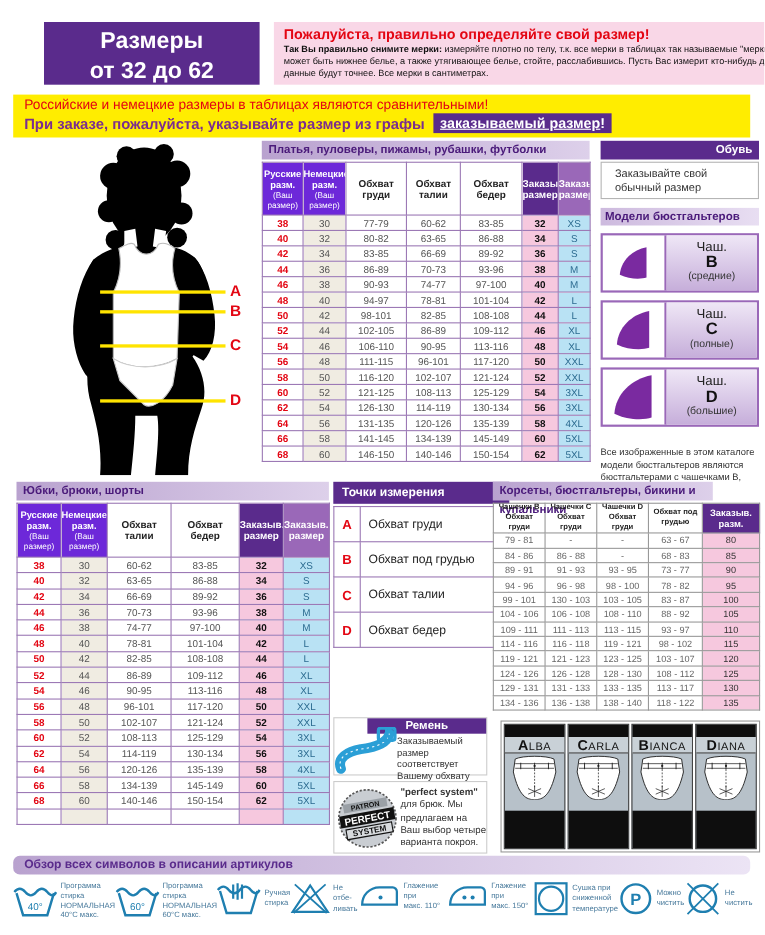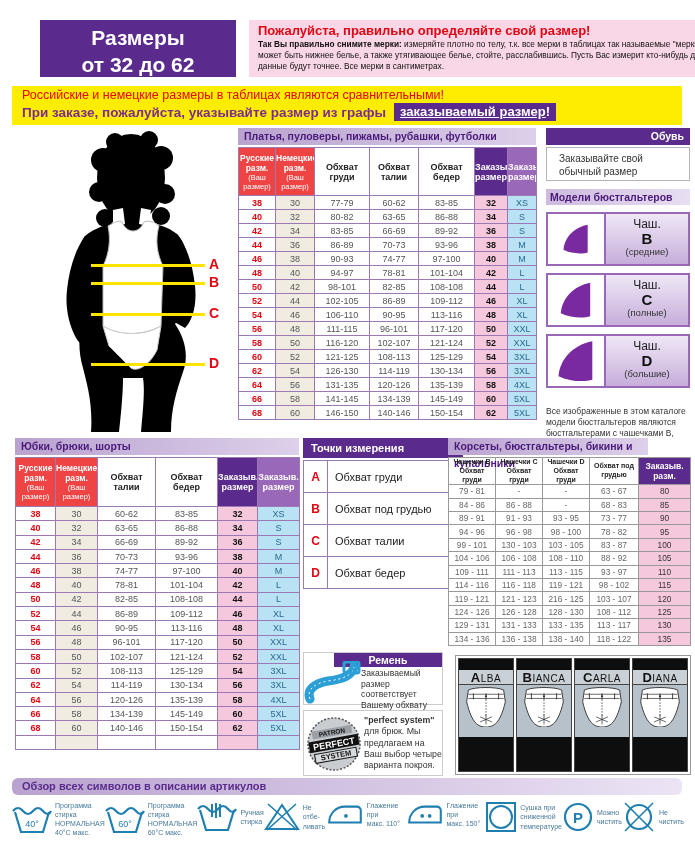--- a/index.html
+++ b/index.html
@@ -32,21 +32,21 @@
   #figure { position:absolute; left:15px; top:128px; width:222px; height:304px; }
   .mline { position:absolute; left:76px; width:114px; height:2.5px; background:#ffe400; }
   .mletter { position:absolute; left:194px; color:#e30613; font-weight:bold; font-size:14px; }
 
   
   table.sizes { border-collapse:collapse; width:100%; table-layout:fixed; }
   table.sizes th, table.sizes td { border:1px solid #9c79b5; text-align:center; overflow:hidden; }
   table.sizes td { font-size:9px; height:14px; padding:0; }
   th .top { font-size:8.5px; }
   th .sub { font-size:7.5px; font-weight:normal; }
-  .h-rus, .h-ger { background:#ef4444; color:#fff; font-size:7.5px; font-weight:bold; }
+  .h-rus, .h-ger { background:#6d28d9; color:#fff; font-size:7.5px; font-weight:bold; }
   .h-meas { background:#fff; color:#222; font-size:9px; font-weight:bold; }
   .h-ord { background:#5a2b8c; color:#fff; font-size:9px; font-weight:bold; }
   .h-size { background:#9a68b8; color:#fff; font-size:9px; font-weight:bold; }
   td.c-rus { color:#e30613; font-weight:bold; background:#fff; }
   td.c-ger { background:#f0ece2; color:#555; }
   td.c-meas { background:#fff; color:#555; }
   td.c-ord { background:#f6c8de; color:#111; font-weight:bold; }
   td.c-size { background:#b9e2f4; color:#2b6a8f; }
 
   #dress-block { position:absolute; left:238px; top:128px; width:298px; }
@@ -678,21 +678,21 @@
           <tr>
             <td class="k-b">114 - 116</td>
             <td class="k-c">116 - 118</td>
             <td class="k-d">119 - 121</td>
             <td class="k-under">98 - 102</td>
             <td class="k-ord">115</td>
           </tr>
           <tr>
             <td class="k-b">119 - 121</td>
             <td class="k-c">121 - 123</td>
-            <td class="k-d">216 - 125</td>
+            <td class="k-d">123 - 125</td>
             <td class="k-under">103 - 107</td>
             <td class="k-ord">120</td>
           </tr>
           <tr>
             <td class="k-b">124 - 126</td>
             <td class="k-c">126 - 128</td>
             <td class="k-d">128 - 130</td>
             <td class="k-under">108 - 112</td>
             <td class="k-ord">125</td>
           </tr>
@@ -751,36 +751,36 @@
             <path d="M12,10 L12,17 M27,10 L27,17 M42,10 L42,17" stroke="#222" stroke-width="1"></path>
             <circle cx="27" cy="13.5" r="1.2" fill="#222"></circle>
             <path d="M27,17 L27,38" stroke="#222" stroke-width="0.8" stroke-dasharray="2,1.5"></path>
             <path d="M20,38 L34,44 M34,38 L20,44 M27,35 L27,47" stroke="#222" stroke-width="0.8"></path>
           </svg>
       </div>
       <div class="j-bottom"></div>
     </div>
     <div class="j-panel">
       <div class="j-top"></div>
-      <div class="j-label"><b>B</b><span>IANCA</span></div>
+      <div class="j-label"><b>C</b><span>ARLA</span></div>
       <div class="j-draw">
         <svg width="54" height="42" viewBox="0 0 54 50">
             <path d="M6,6 C14,2 40,2 48,6 L50,20 C44,46 36,50 27,50 C18,50 10,46 4,20 Z" fill="#fff" stroke="#222" stroke-width="1"></path>
             <path d="M6,11 L48,11 M6,16 L48,16" stroke="#222" stroke-width="0.8" fill="none"></path>
             <path d="M12,10 L12,17 M27,10 L27,17 M42,10 L42,17" stroke="#222" stroke-width="1"></path>
             <circle cx="27" cy="13.5" r="1.2" fill="#222"></circle>
             <path d="M27,17 L27,38" stroke="#222" stroke-width="0.8" stroke-dasharray="2,1.5"></path>
             <path d="M20,38 L34,44 M34,38 L20,44 M27,35 L27,47" stroke="#222" stroke-width="0.8"></path>
           </svg>
       </div>
       <div class="j-bottom"></div>
     </div>
     <div class="j-panel">
       <div class="j-top"></div>
-      <div class="j-label"><b>C</b><span>ARLA</span></div>
+      <div class="j-label"><b>B</b><span>IANCA</span></div>
       <div class="j-draw">
         <svg width="54" height="42" viewBox="0 0 54 50">
             <path d="M6,6 C14,2 40,2 48,6 L50,20 C44,46 36,50 27,50 C18,50 10,46 4,20 Z" fill="#fff" stroke="#222" stroke-width="1"></path>
             <path d="M6,11 L48,11 M6,16 L48,16" stroke="#222" stroke-width="0.8" fill="none"></path>
             <path d="M12,10 L12,17 M27,10 L27,17 M42,10 L42,17" stroke="#222" stroke-width="1"></path>
             <circle cx="27" cy="13.5" r="1.2" fill="#222"></circle>
             <path d="M27,17 L27,38" stroke="#222" stroke-width="0.8" stroke-dasharray="2,1.5"></path>
             <path d="M20,38 L34,44 M34,38 L20,44 M27,35 L27,47" stroke="#222" stroke-width="0.8"></path>
           </svg>
       </div>

